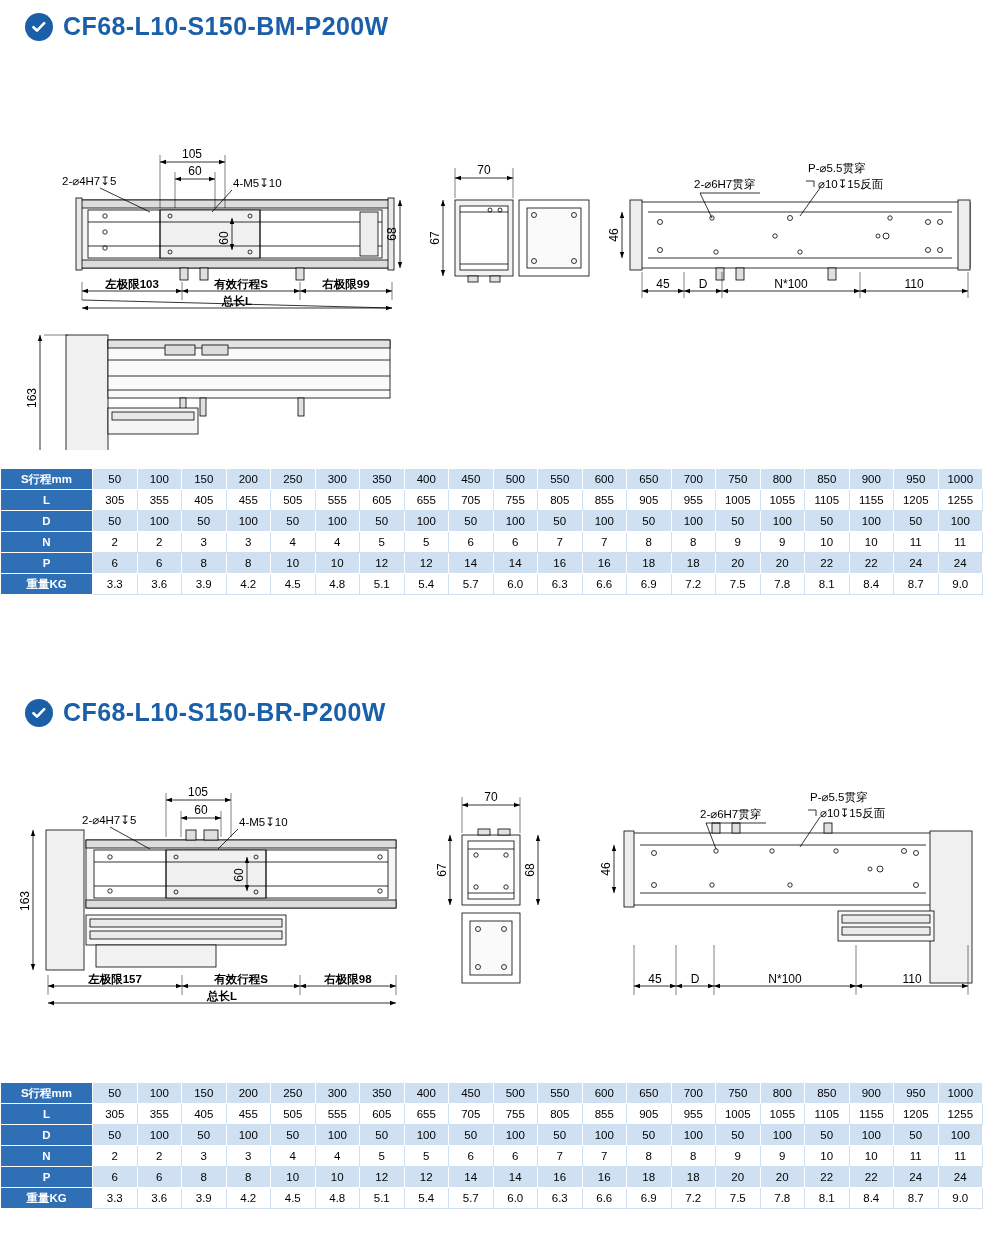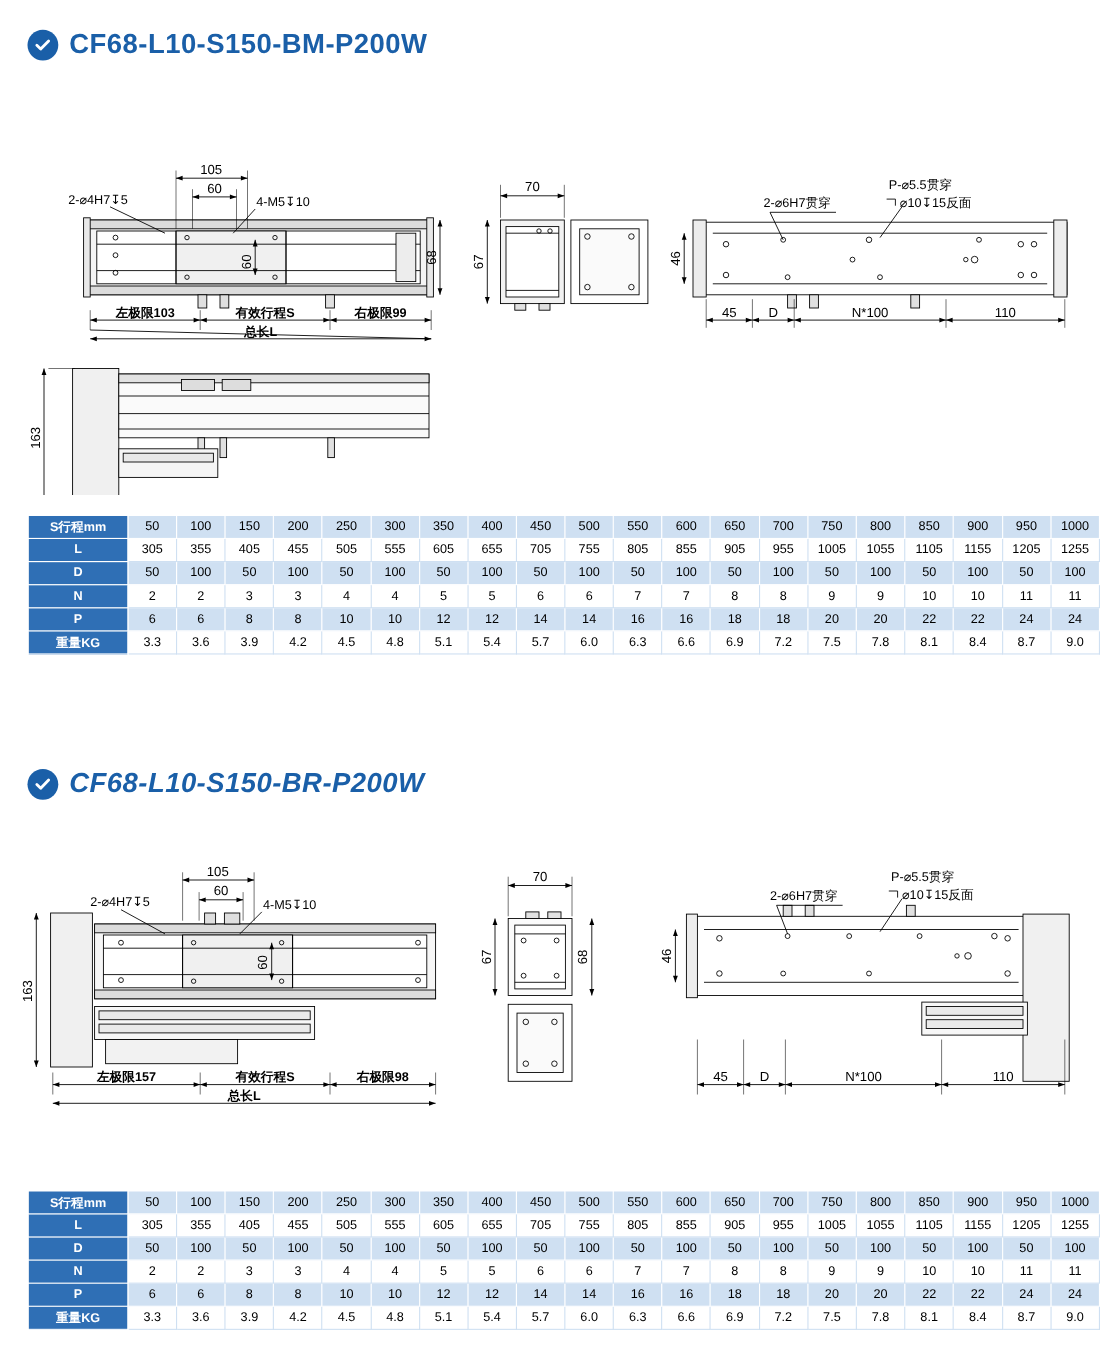--- a/index.html
+++ b/index.html
@@ -63,28 +63,28 @@
     background: #2f6fb5;
     color: #fff;
     font-weight: bold;
     font-size: 11.5px;
     width: 92px;
   }
   table.spec tr.odd td { background: #cfe0f2; }
   table.spec tr.even td { background: #ffffff; }
   table.spec tr.even td.cell { border-color: #cfe0f2; }
   table.spec td.cell { width: 44.5px; }
-  .tbl-wrap { padding-left: 25px; }
+  .tbl-wrap { }
 </style>
 </head>
 <body>
 
 <div class="page">
 
-  <div class="section-title" style="position:absolute; left:25px; top:26px;">
+  <div class="section-title" style="position:absolute; left:25px; top:12px;">
     <span class="check-icon">
       <svg width="18" height="18" viewBox="0 0 18 18">
         <polyline points="3.5,9.2 7,12.6 14.2,5.2" fill="none" stroke="#ffffff" stroke-width="2.6" stroke-linecap="round" stroke-linejoin="round"></polyline>
       </svg>
     </span>
     <span class="title-text">CF68-L10-S150-BM-P200W</span>
   </div>
 
   <div class="drawing" style="position:absolute; left:0; top:60px;">
     <svg width="1000" height="390" viewBox="0 0 1000 390">
@@ -416,21 +416,21 @@
           <td class="cell">7.8</td>
           <td class="cell">8.1</td>
           <td class="cell">8.4</td>
           <td class="cell">8.7</td>
           <td class="cell">9.0</td>
         </tr>
       </tbody>
     </table>
   </div>
 
-  <div class="section-title" style="position:absolute; left:25px; top:698px;font-style:italic;">
+  <div class="section-title" style="position:absolute; left:25px; top:698px;">
     <span class="check-icon">
       <svg width="18" height="18" viewBox="0 0 18 18">
         <polyline points="3.5,9.2 7,12.6 14.2,5.2" fill="none" stroke="#ffffff" stroke-width="2.6" stroke-linecap="round" stroke-linejoin="round"></polyline>
       </svg>
     </span>
     <span class="title-text">CF68-L10-S150-BR-P200W</span>
   </div>
 
   <div class="drawing" style="position:absolute; left:0; top:745px;">
     <svg width="1000" height="320" viewBox="0 0 1000 320">

